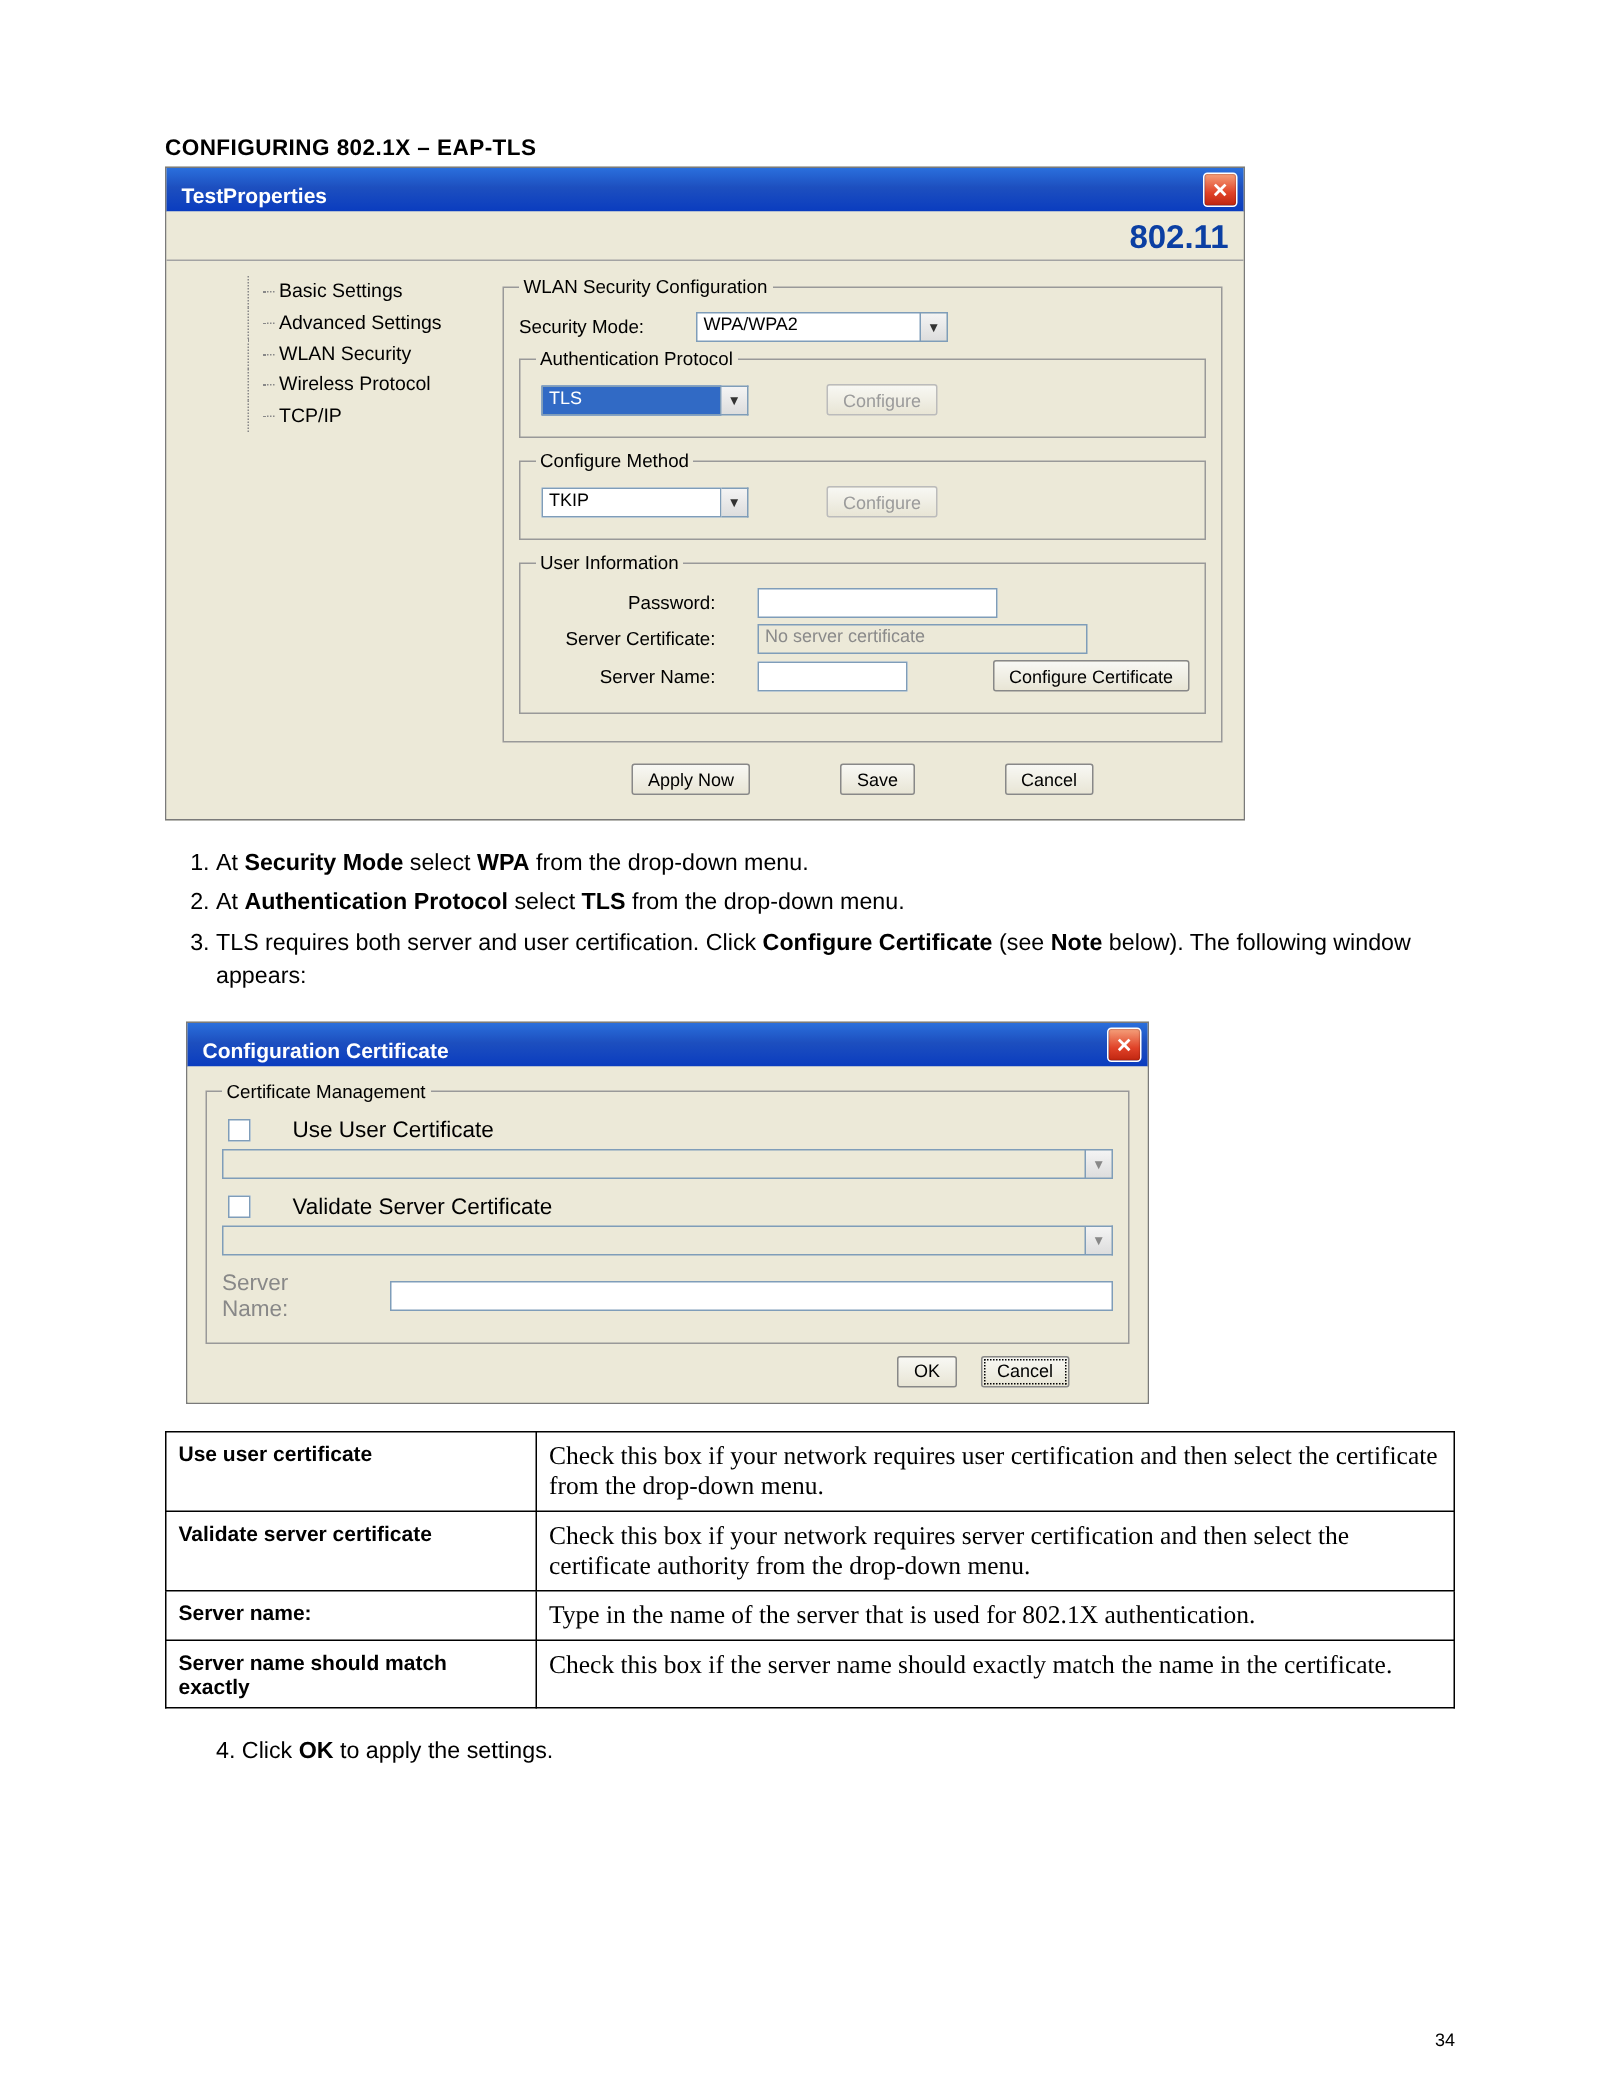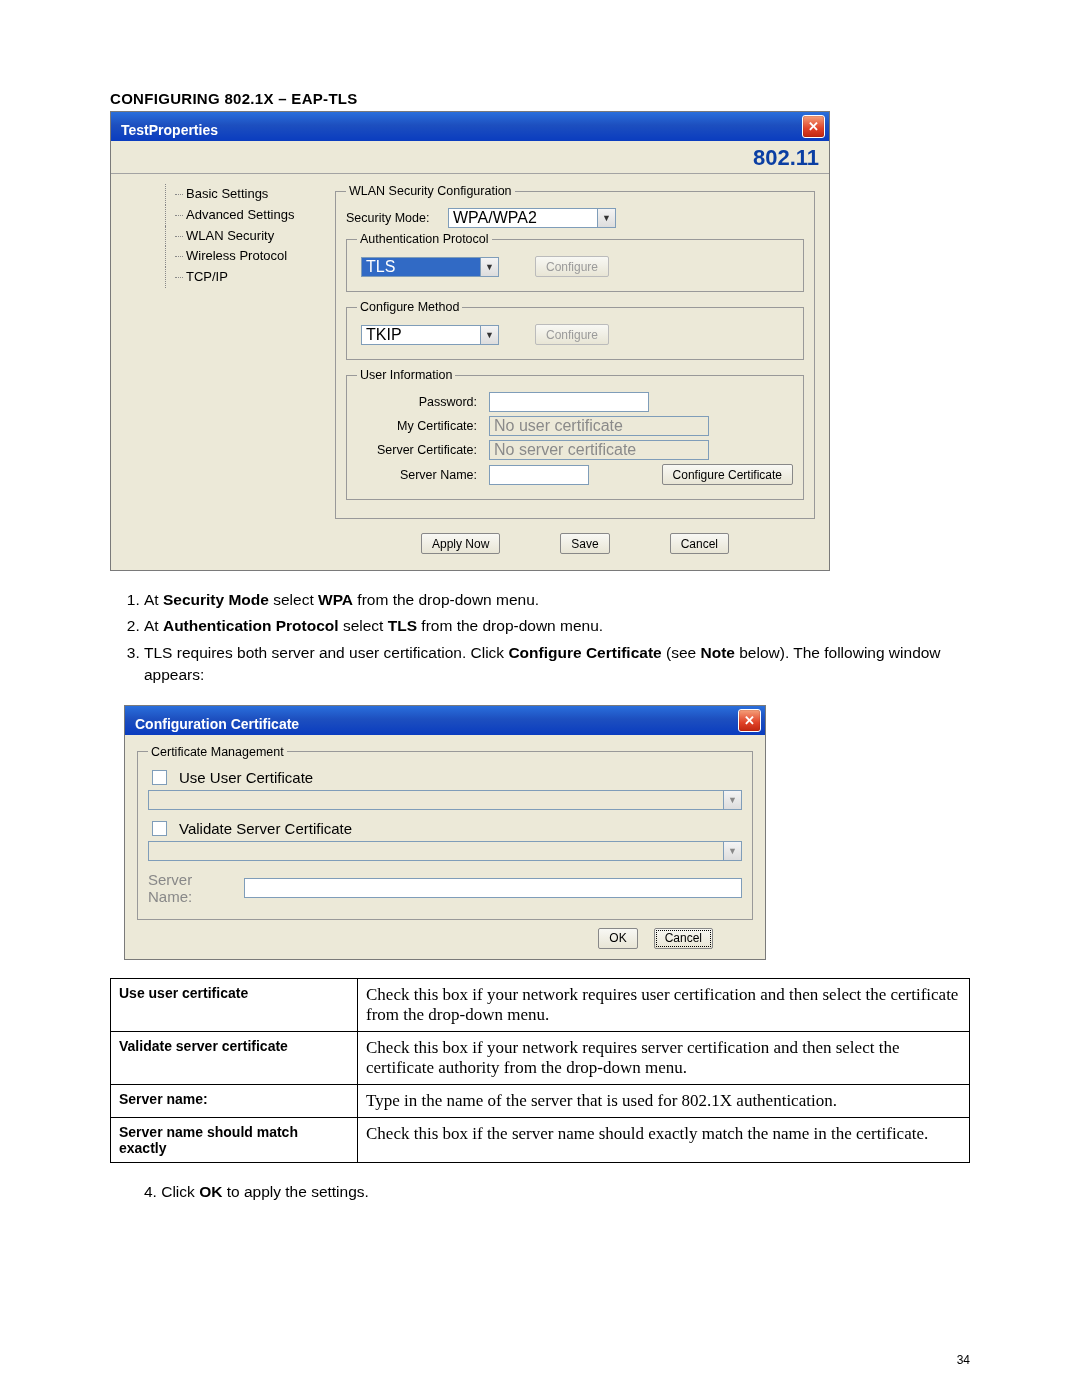--- a/index.html
+++ b/index.html
@@ -70,28 +70,28 @@
     content: ""; display: inline-block; width: 8px; border-top: 1px dotted #888;
     vertical-align: middle; margin-right: 3px;
   }
   .form-area { flex: 1; font-size: 12.5px; }
   fieldset {
     border: 1px solid #999;
     margin: 0 0 8px 0;
     padding: 6px 10px 10px 10px;
   }
   legend { font-size: 12.5px; padding: 0 3px; color: #000; }
-  .row { display: flex; align-items: center; margin: 4px 0; gap: 6px; }
+  .row { display: flex; align-items: center; margin: 4px 0; gap: 22px; }
   .lbl { width: 120px; text-align: right; padding-right: 6px; }
   .lbl-left { text-align: left; }
   .combo, .txt {
     border: 1px solid #7f9db9;
     background: #fff;
     height: 20px;
-    font-size: 16px;
+    font-size: 12px;
     padding: 0 4px;
     box-sizing: border-box;
   }
   .combo.sel { background: #316ac5; color: #fff; }
   .combo-wrap { display: flex; align-items: stretch; }
   .combo-btn {
     width: 17px; border: 1px solid #7f9db9; border-left: none;
     background: linear-gradient(#f4f4f4,#ddd);
     display:flex;align-items:center;justify-content:center;font-size:9px;color:#333;
   }
@@ -174,24 +174,20 @@
               <button class="btn disabled" style="margin-left:30px">Configure</button>
             </div>
           </fieldset>
           <fieldset>
             <legend>User Information</legend>
             <div class="row">
                 <span class="lbl">Password:</span>
                 <input class="txt" style="width: 160px;">
               </div>
             <div class="row">
-                <span class="lbl">My Certificate:</span>
-                <div class="txt ro" style="width:220px">No user certificate</div>
-              </div>
-            <div class="row">
                 <span class="lbl">Server Certificate:</span>
                 <div class="txt ro" style="width:220px">No server certificate</div>
               </div>
             <div class="row">
                 <span class="lbl">Server Name:</span>
                 <input class="txt" style="width: 100px;">
                 <button class="btn" style="margin-left:auto">Configure Certificate</button>
               </div>
           </fieldset>
         </fieldset>

